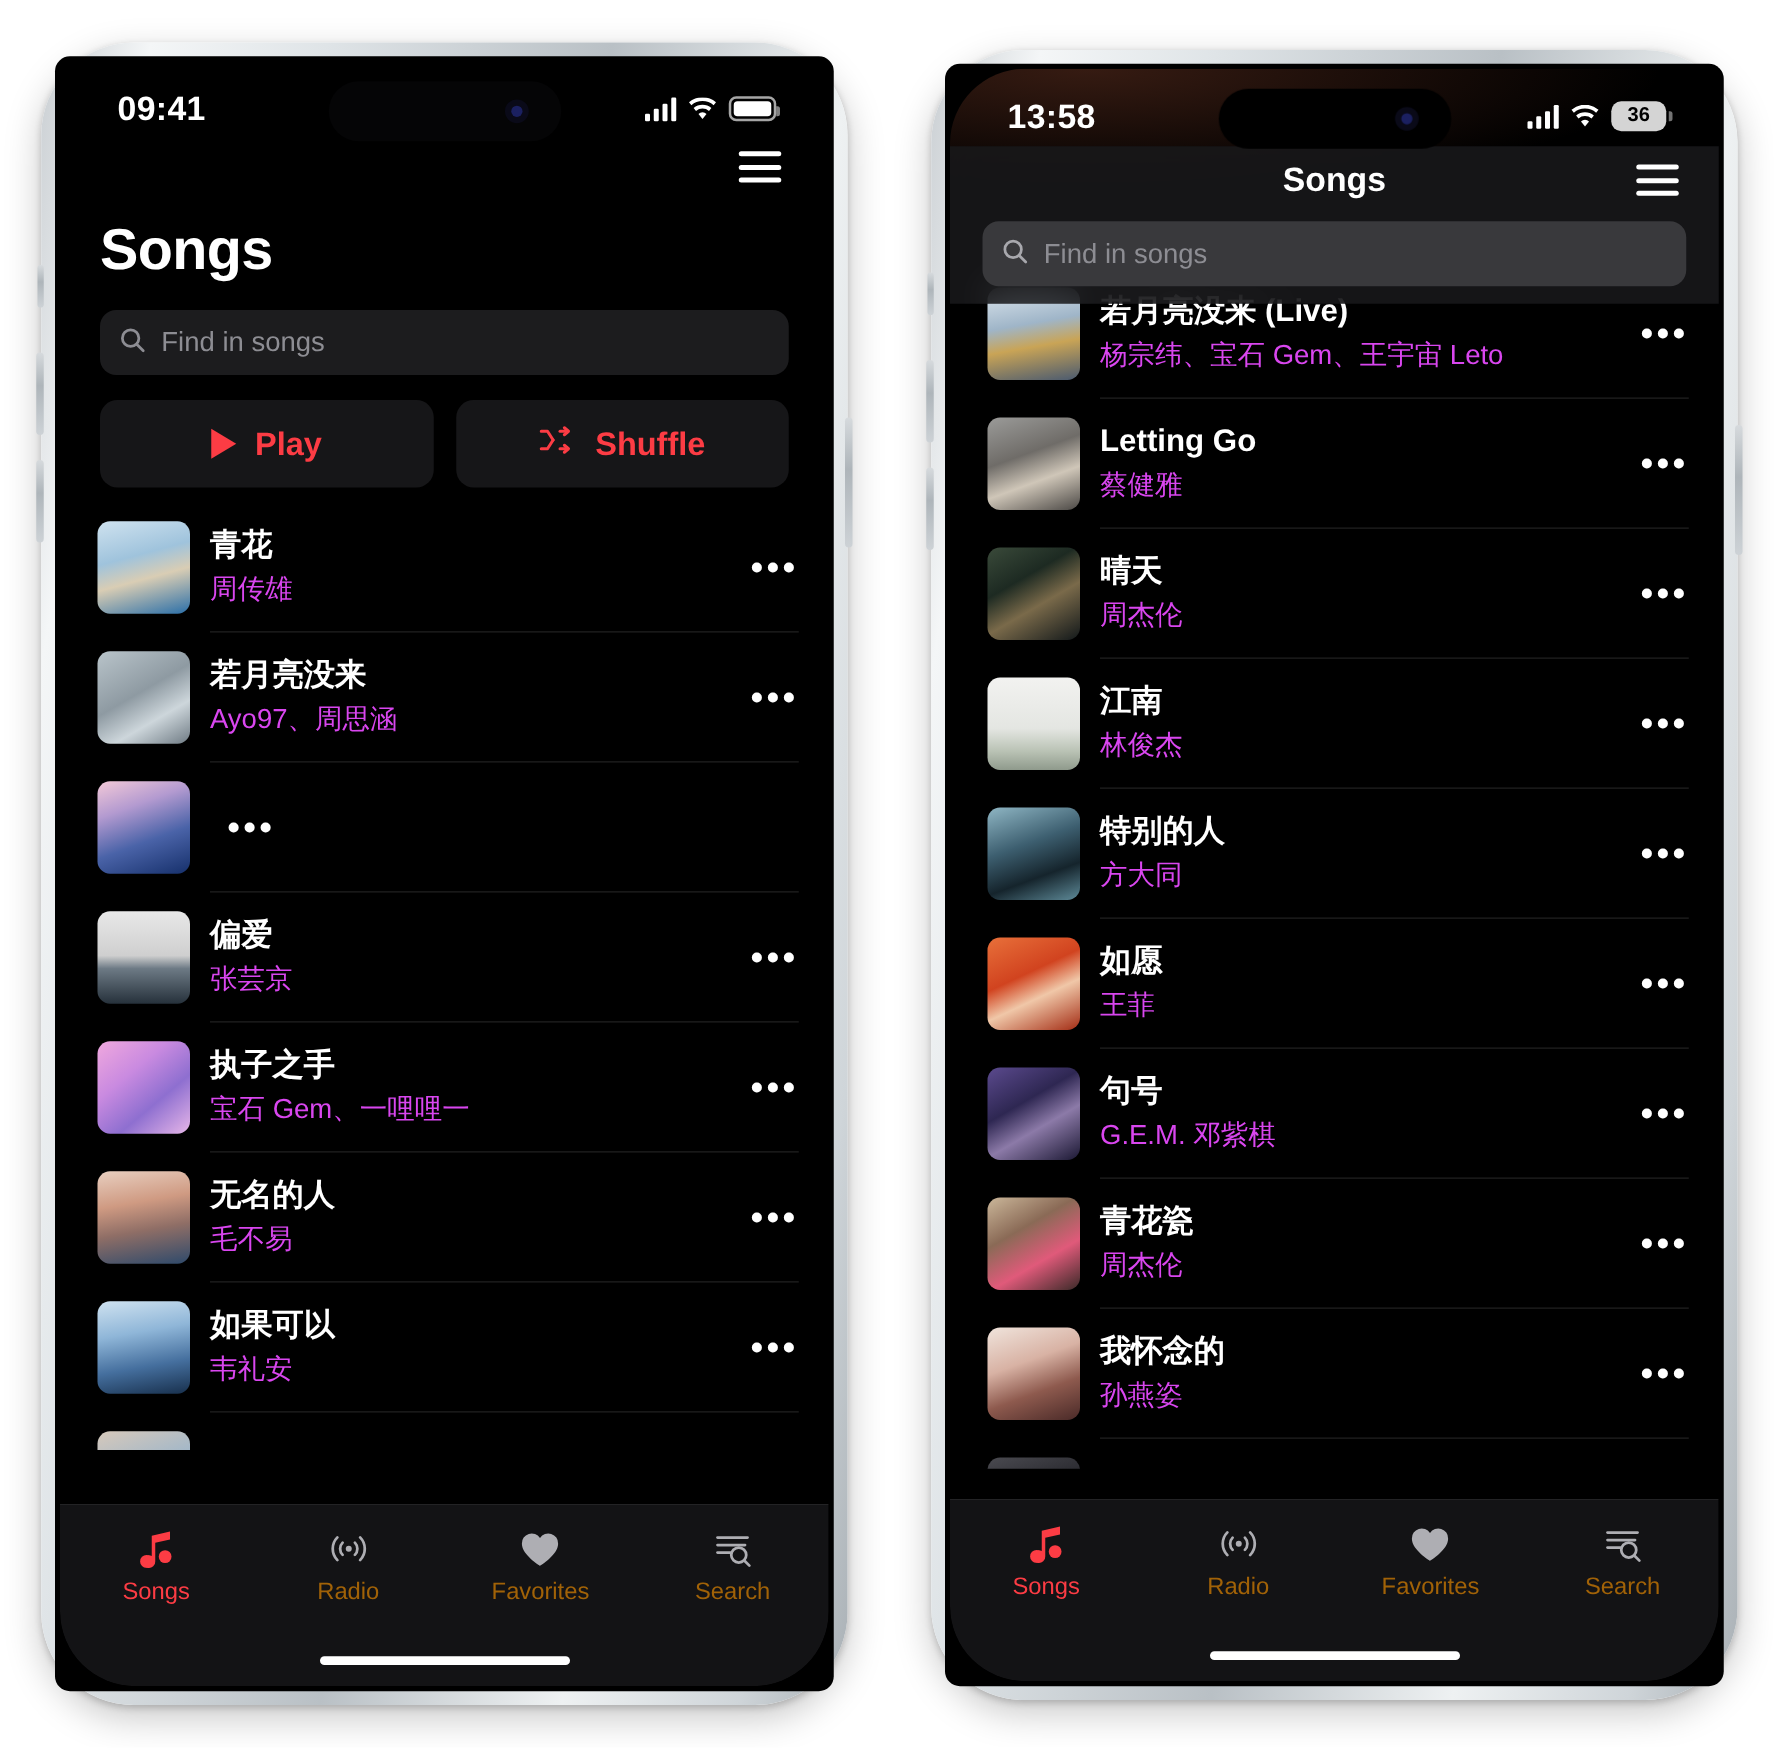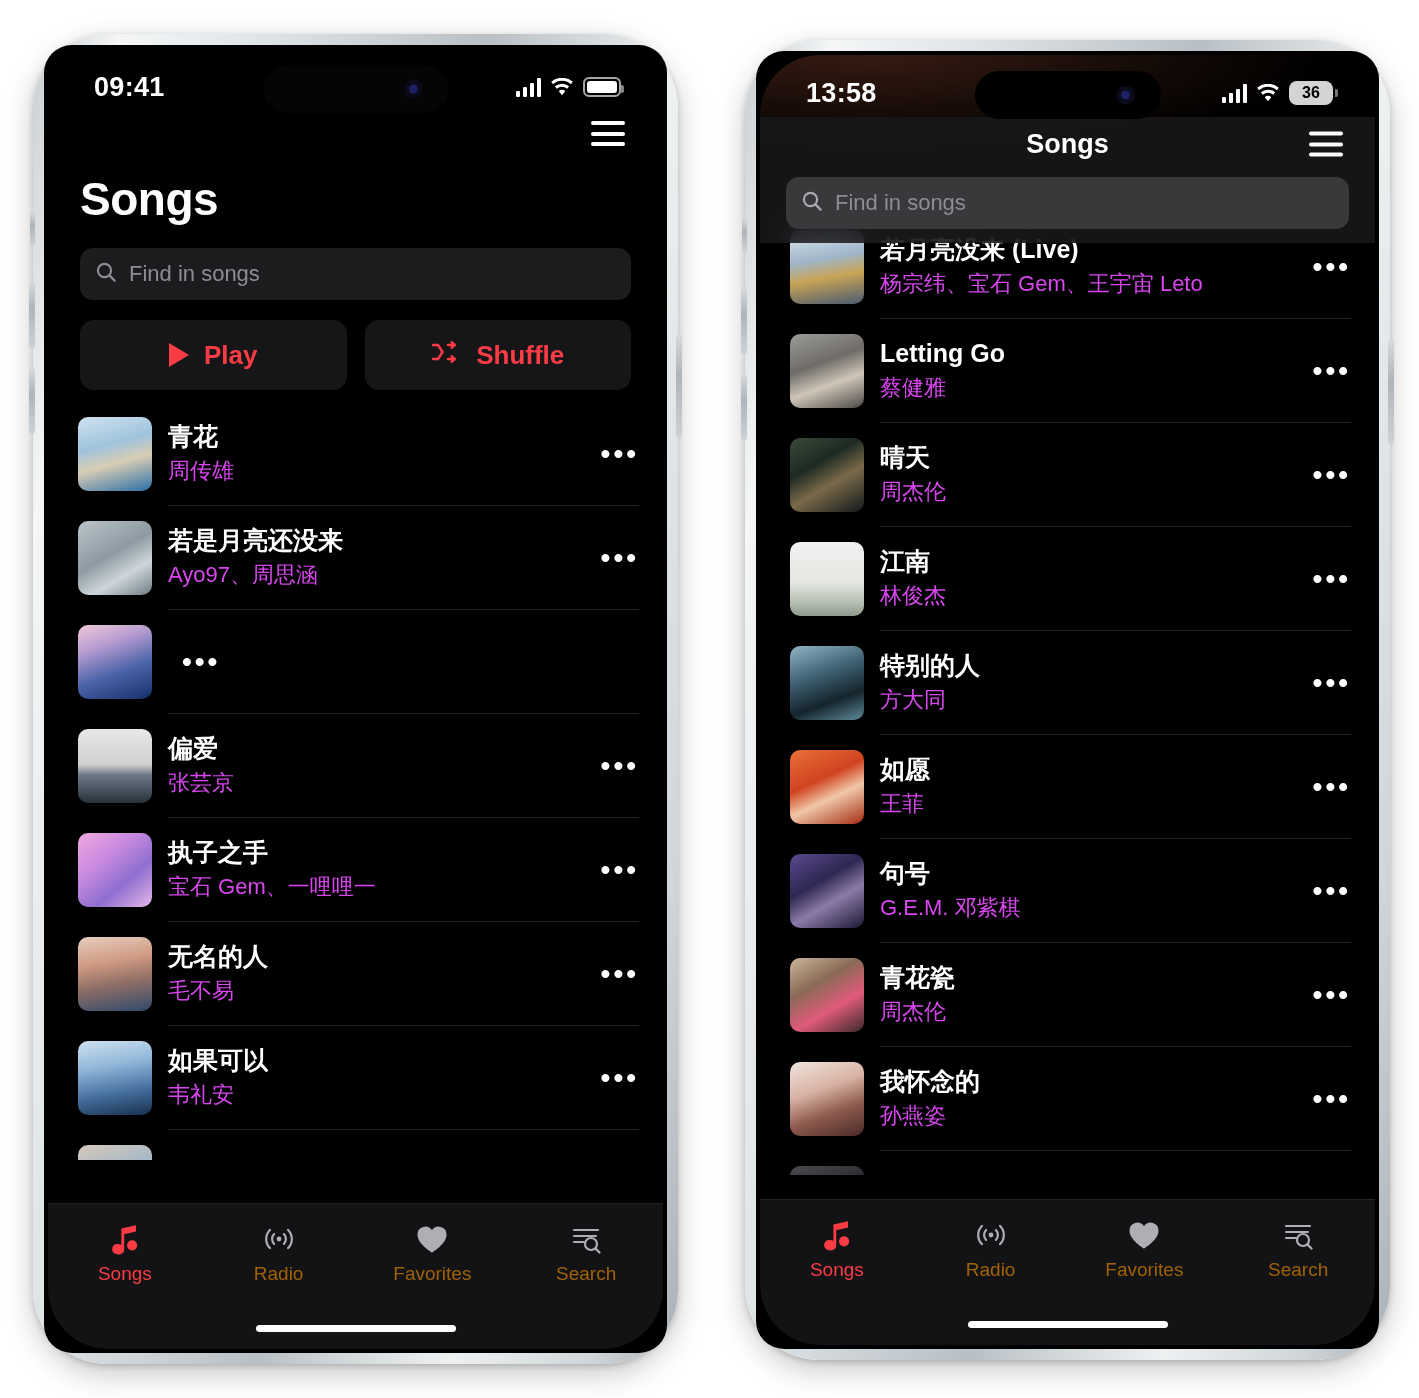--- a/index.html
+++ b/index.html
@@ -18,21 +18,21 @@
     background: linear-gradient(100deg,#c9ced2 0%,#f4f6f7 10%,#dfe4e7 26%,#b9c0c5 52%,#eef1f2 74%,#cfd5d9 90%,#a9b0b5 100%);
     box-shadow: 0 10px 30px rgba(0,0,0,.22), 0 2px 6px rgba(0,0,0,.18);
     padding: 11px;
   }
   .phone.left  { left: 33px;  top: 34px;  width: 645px; height: 1330px; }
   .phone.right { left: 745px; top: 40px;  width: 645px; height: 1320px; }
 
   .bezel {
     width: 100%; height: 100%;
     background: #000;
-    border-radius: 28px;
+    border-radius: 12px;
     padding: 4px;
   }
   .screen {
     position: relative;
     width: 100%; height: 100%;
     background: #000;
     border-radius: 60px;
     overflow: hidden;
   }
 
@@ -262,21 +262,21 @@
                   <div class="song-artist">周传雄</div>
                 </div>
                 <div class="dots">•••</div>
               </div>
             </div>
 
             <div class="row">
               <div class="thumb" style="background:linear-gradient(150deg,#b9c4ca 0%,#8e9aa2 45%,#cdd6db 70%,#6f7b84 100%);"></div>
               <div class="rowbody">
                 <div class="rowtexts">
-                  <div class="song-title">若是月亮还没来</div>
+                  <div class="song-title">若月亮没来</div>
                   <div class="song-artist">Ayo97、周思涵</div>
                 </div>
                 <div class="dots">•••</div>
               </div>
             </div>
 
             <div class="row">
               <div class="thumb" style="background:linear-gradient(160deg,#f3c9d8 0%,#b39ad0 30%,#4a63a8 62%,#16306b 100%);"></div>
               <div class="rowbody">
                 <div class="dots">•••</div>

